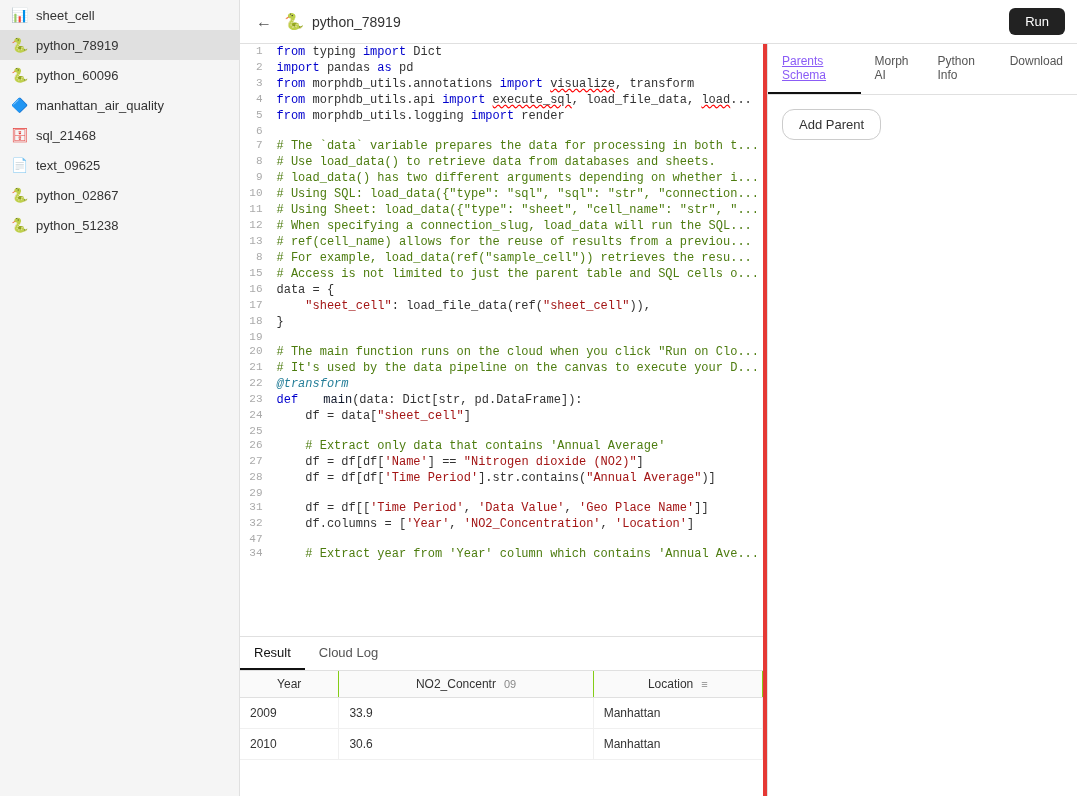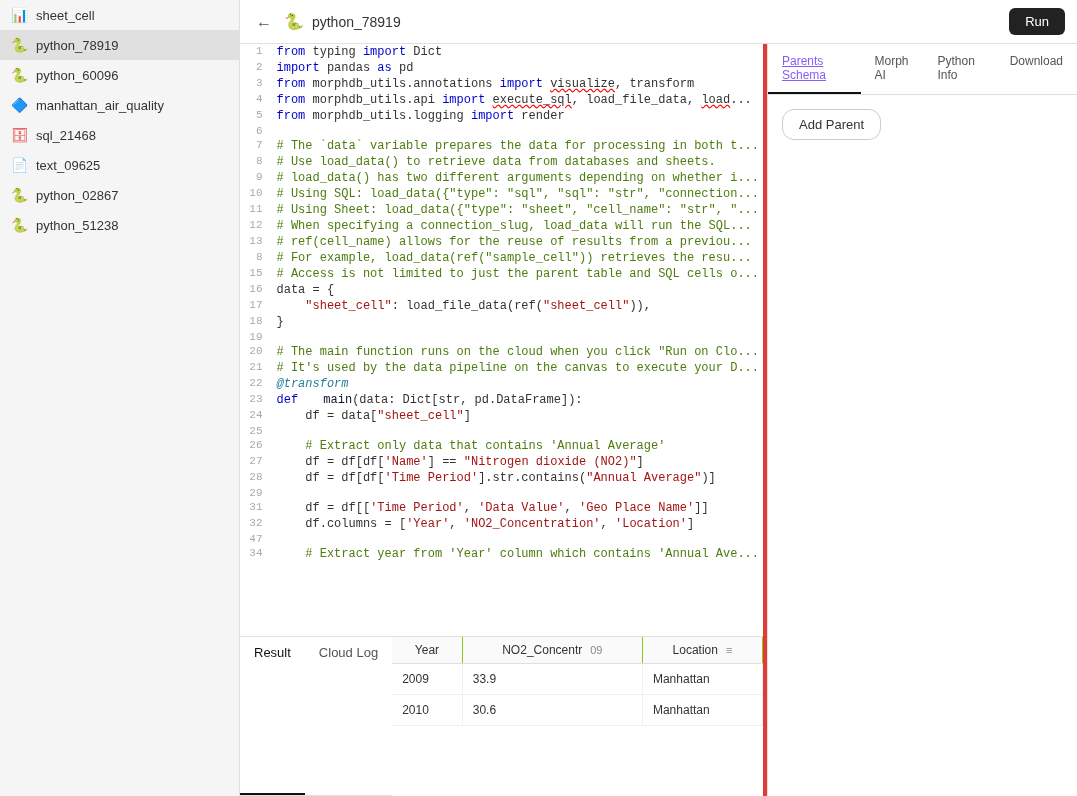--- a/index.html
+++ b/index.html
@@ -165,21 +165,21 @@
       font-size: 13px;
       cursor: pointer;
       color: #333;
     }
 
     
     #bottom-area {
       height: 160px;
       border-top: 1px solid #e0e0e0;
       display: flex;
-      flex-direction: row;
+      flex-direction: column;
       flex-shrink: 0;
     }
     #bottom-tabs {
       display: flex;
       border-bottom: 1px solid #e0e0e0;
       background: #fff;
     }
     .bottom-tab {
       padding: 8px 14px;
       font-size: 13px;

